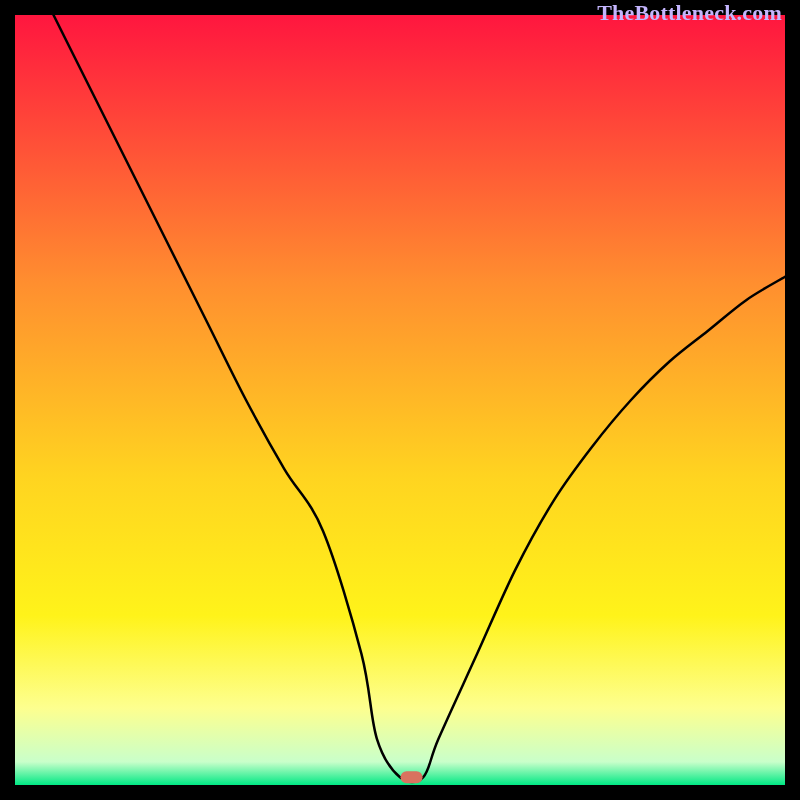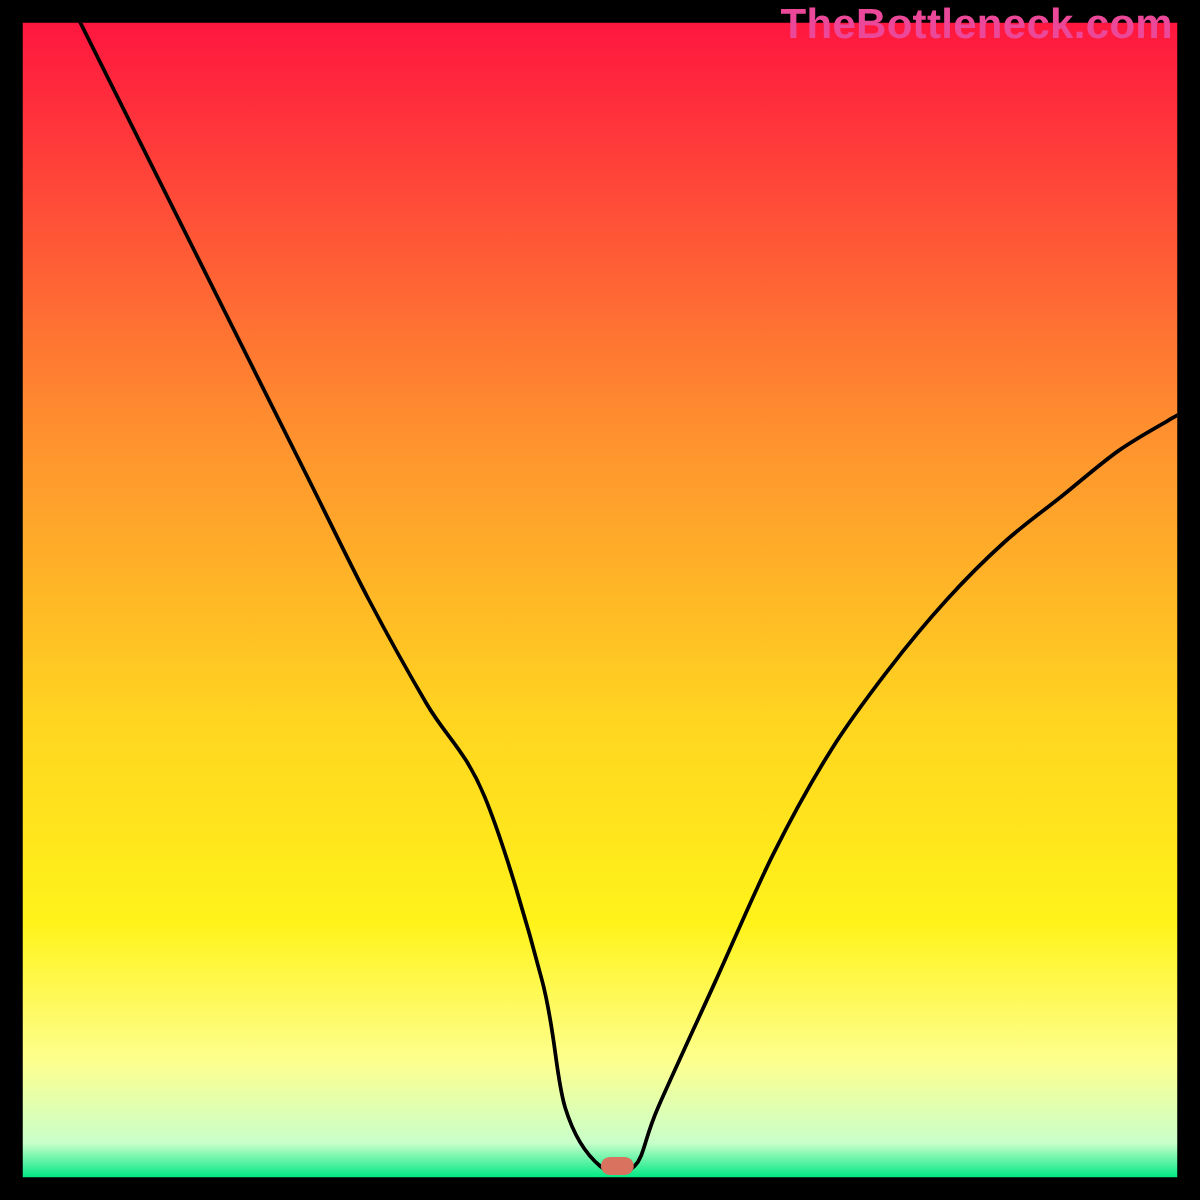--- a/index.html
+++ b/index.html
@@ -15,25 +15,25 @@
     left: 15px;
     top: 15px;
     width: 770px;
     height: 770px;
     background: #000000;
   }
   .watermark {
     position: absolute;
     top: 0px;
     right: 18px;
-    font-family: Liberation Sans, sans-serif;
-    font-size: 28px;
+    font-family: Liberation Serif, serif;
+    font-size: 22px;
     font-weight: 600;
     letter-spacing: 0.2px;
-    color: #ec4899;
+    color: #c4b5fd;
   }
   svg {
     position: absolute;
     left: 0;
     top: 0;
   }
 </style>
 </head>
 <body>
 

